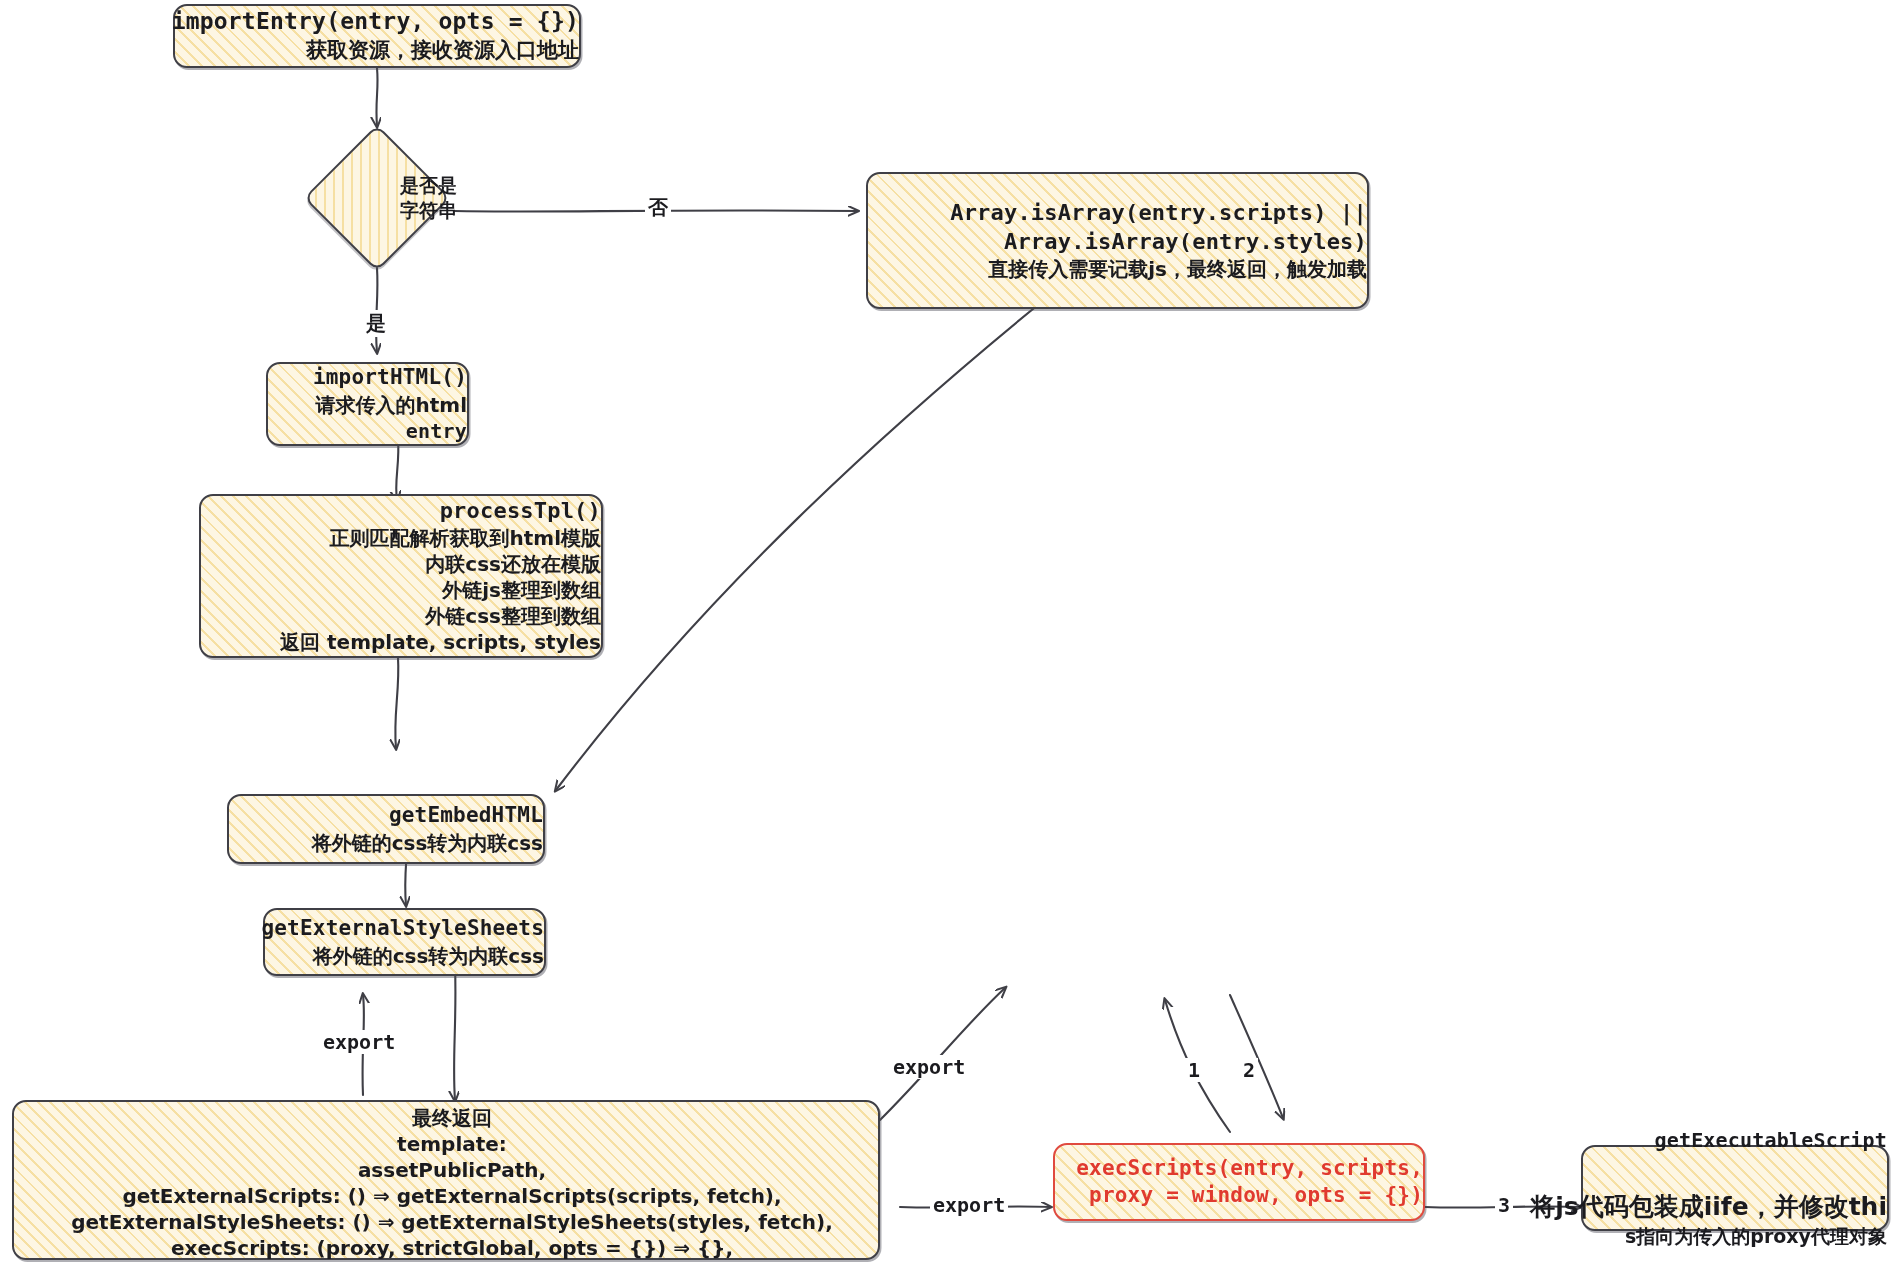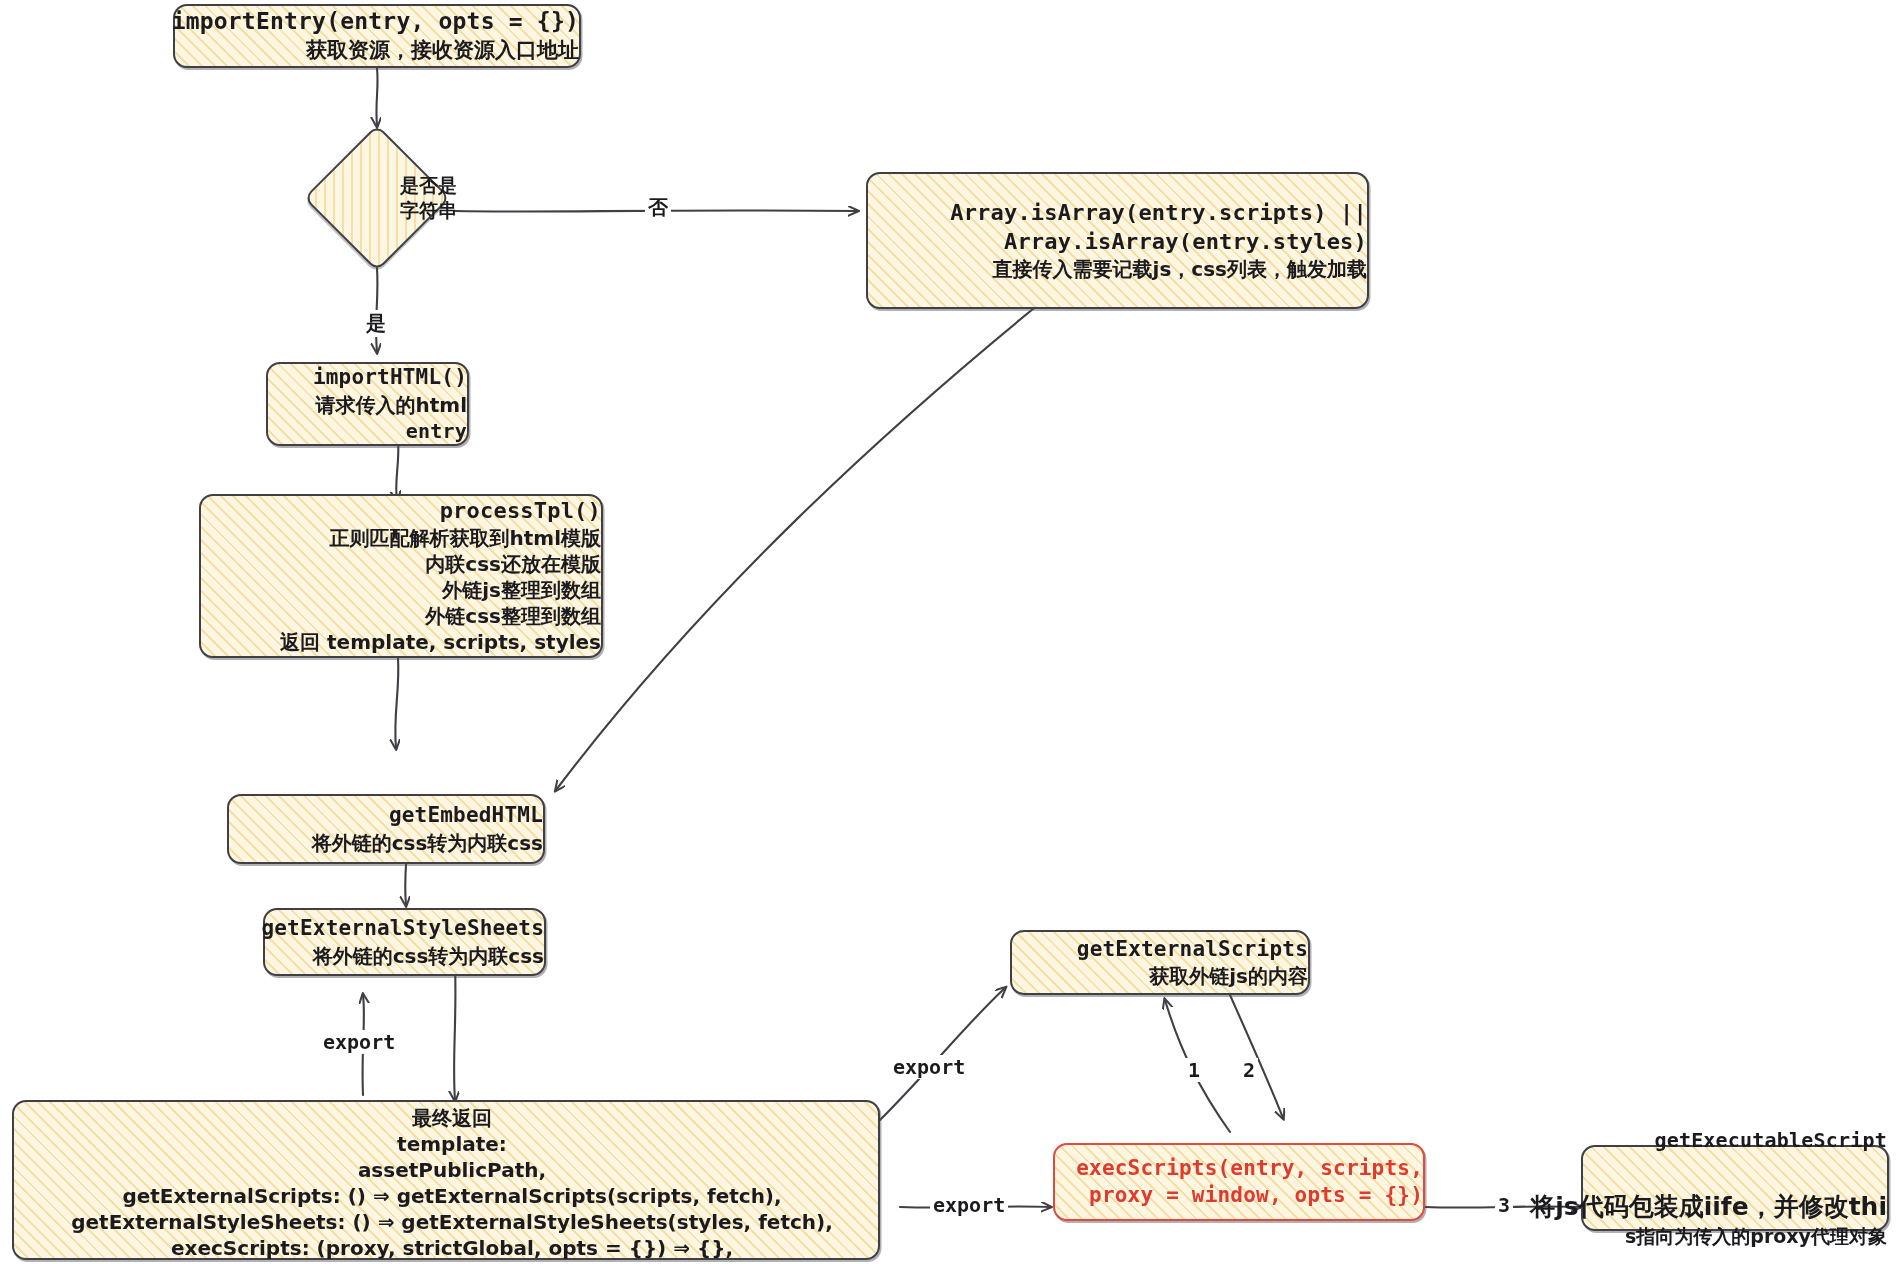--- a/index.html
+++ b/index.html
@@ -102,21 +102,21 @@
     <div class="dshape"></div>
     <div class="dtext">
       <div class="ln cjk" style="font-size:19px;">是否是</div>
       <div class="ln cjk" style="font-size:19px;">字符串</div>
     </div>
   </div>
 
   <div class="node" style="left:866px;top:155px;width:503px;height:137px;margin-top:17px;">
     <div class="ln mono" style="font-size:22px;">Array.isArray(entry.scripts) ||</div>
     <div class="ln mono" style="font-size:22px;">Array.isArray(entry.styles)</div>
-    <div class="ln cjk" style="font-size:20px;">直接传入需要记载js，css列表，触发加载</div>
+    <div class="ln cjk" style="font-size:20px;">直接传入需要记载js，最终返回，触发加载</div>
   </div>
 
   <div class="node" style="left:266px;top:362px;width:203px;height:84px;padding-left:42px;">
     <div class="ln mono" style="font-size:21px;">importHTML()</div>
     <div class="ln cjk" style="font-size:20px;">请求传入的html</div>
     <div class="ln mono" style="font-size:20px;">entry</div>
   </div>
 
   <div class="node" style="left:199px;top:494px;width:404px;height:164px;">
     <div class="ln mono" style="font-size:22px;">processTpl()</div>
@@ -139,24 +139,20 @@
 
   <div class="node leftalign" style="left:12px;top:1100px;width:868px;height:160px;padding-top:6px;">
     <div class="ln cjk" style="font-size:20px;">最终返回</div>
     <div class="ln cjk" style="font-size:20px;">template:</div>
     <div class="ln cjk" style="font-size:20px;">assetPublicPath,</div>
     <div class="ln cjk" style="font-size:20px;">getExternalScripts: () ⇒ getExternalScripts(scripts, fetch),</div>
     <div class="ln cjk" style="font-size:20px;">getExternalStyleSheets: () ⇒ getExternalStyleSheets(styles, fetch),</div>
     <div class="ln cjk" style="font-size:20px;">execScripts: (proxy, strictGlobal, opts = {}) ⇒ {},</div>
   </div>
 
-  <div class="node" style="left:1010px;top:930px;width:300px;height:65px;">
-    <div class="ln mono" style="font-size:21px;">getExternalScripts</div>
-    <div class="ln cjk" style="font-size:20px;">获取外链js的内容</div>
-  </div>
 
   <div class="node danger" style="left:1053px;top:1143px;width:372px;height:78px;">
     <div class="ln mono" style="font-size:21px;">execScripts(entry, scripts,</div>
     <div class="ln mono" style="font-size:21px;">proxy = window, opts = {})</div>
   </div>
 
   <div class="node" style="left:1581px;top:1145px;width:308px;height:86px;">
     <div class="ln mono" style="font-size:20px;">getExecutableScript</div>
     <div class="ln cjk" style="font-size:25px;margin-top:38px;">将js代码包装成iife，并修改thi</div>
     <div class="ln cjk" style="font-size:19px;">s指向为传入的proxy代理对象</div>

